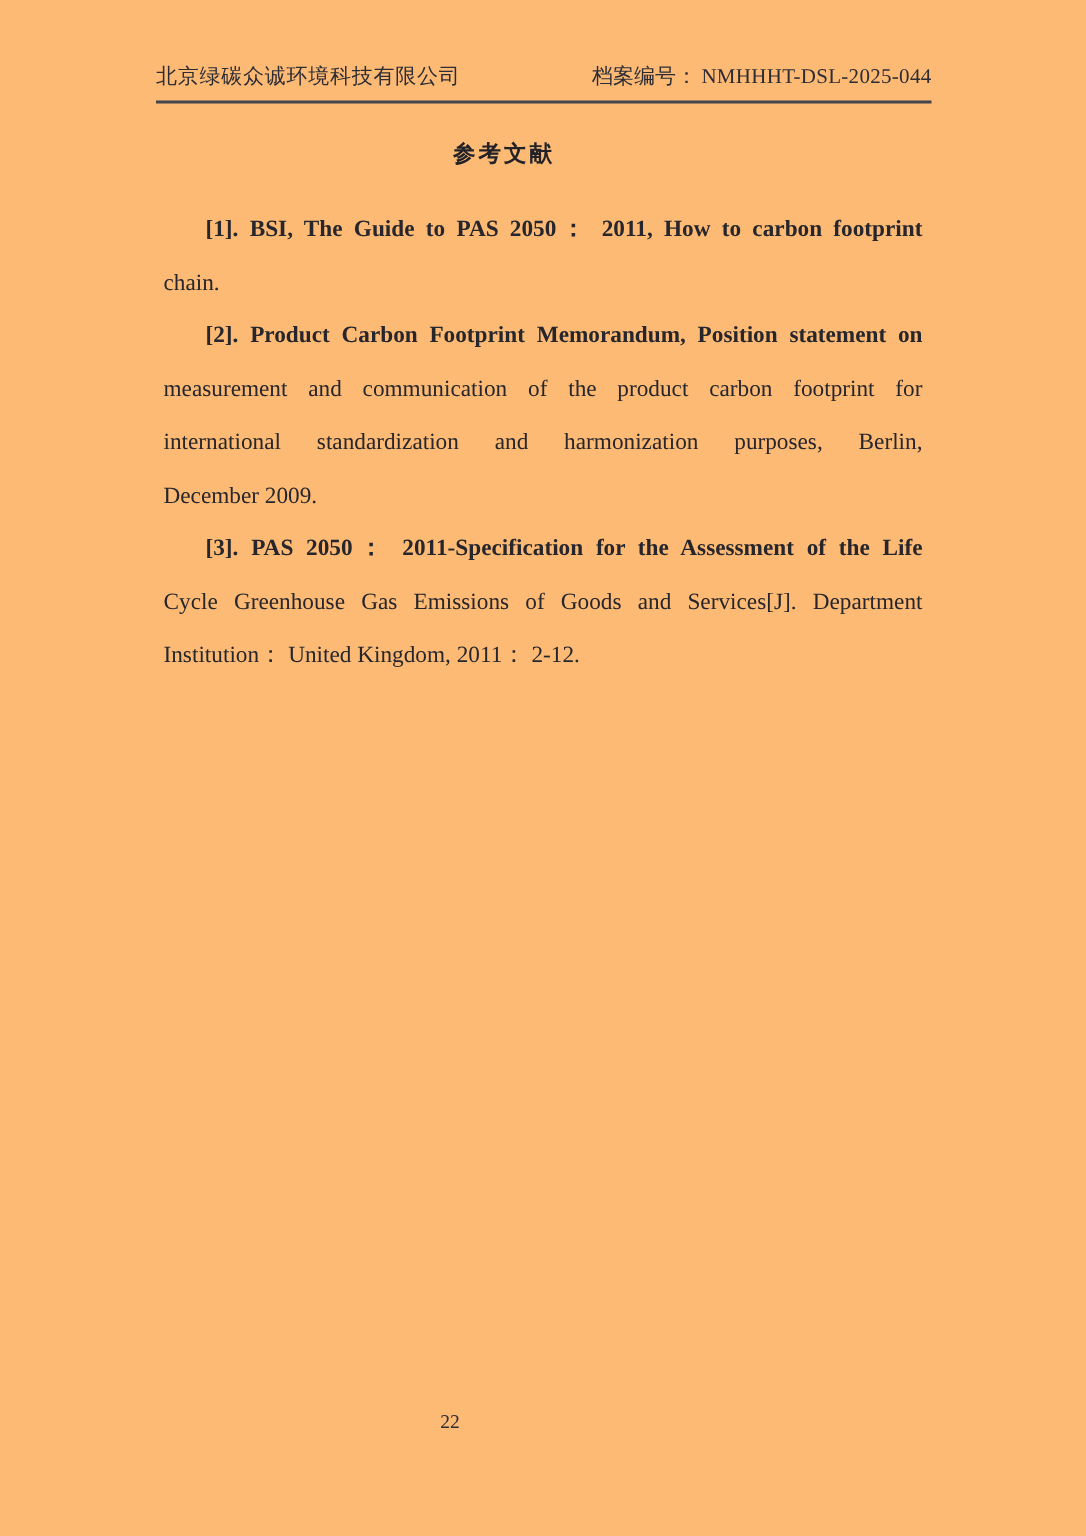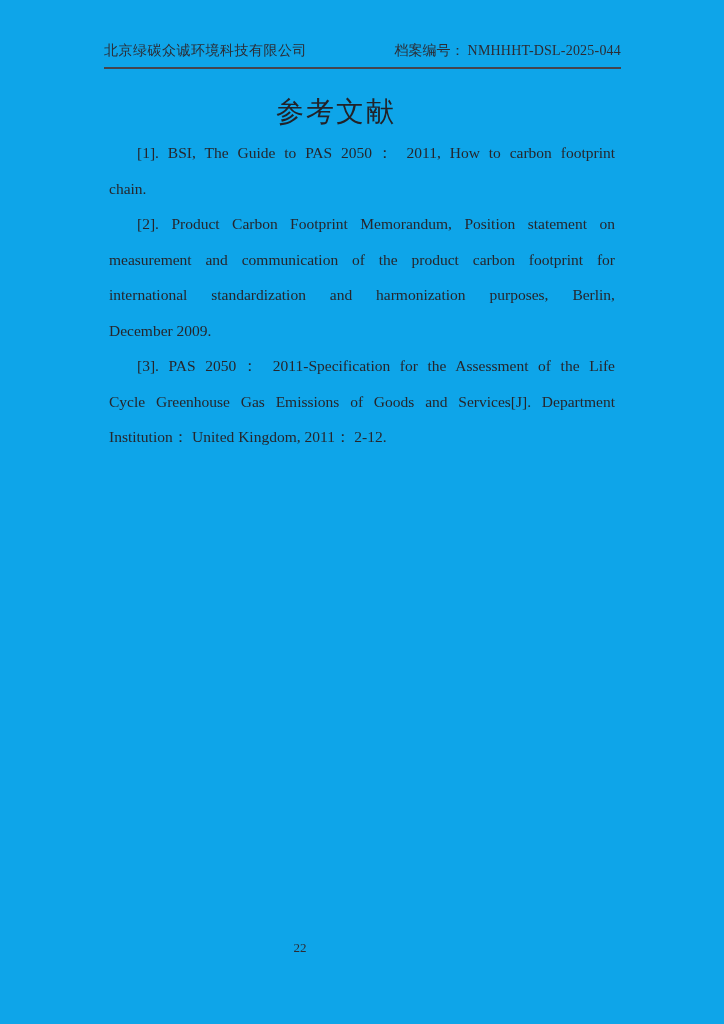--- a/index.html
+++ b/index.html
@@ -4,58 +4,58 @@
 <style>
   * { margin: 0; padding: 0; box-sizing: border-box; }
   html, body { background: #ffffff; }
   body {
     width: 724px; height: 1024px;
     position: relative;
     font-family: "Liberation Serif", "DejaVu Serif", serif;
     color: #26262c;
     overflow: hidden;
   }
-  .page { position: absolute; inset: 0; background: #0ea5e9; }
+  .page { position: absolute; inset: 0; background: #fdba74; }
 
   .header {
     position: absolute;
     left: 104px; top: 42px; width: 517px;
     display: flex; justify-content: space-between; align-items: flex-end;
     padding-bottom: 7px;
     border-bottom: 2px solid #45454d;
     font-size: 14px;
     color: #2c2c34;
   }
   .company { letter-spacing: 0.5px; }
   .docnum { white-space: nowrap; }
   .docnum-value { margin-left: 3px; letter-spacing: 0.2px; }
 
   .title {
     position: absolute;
     left: 0; top: 93px; width: 672px;
     text-align: center;
-    font-size: 28px;
-    font-weight: normal;
+    font-size: 15px;
+    font-weight: bold;
     letter-spacing: 2px;
     color: #222228;
   }
 
   .refs {
     position: absolute;
     left: 109px; top: 135px; width: 506px;
     font-size: 15.5px;
   }
   .line {
     height: 35.5px;
     line-height: 35.5px;
     white-space: nowrap;
     text-align: justify;
     text-align-last: justify;
   }
-  .line.first { text-indent: 28px; }
+  .line.first { text-indent: 28px; font-weight: bold; }
   .line.final { text-align: right; text-align-last: left; }
 
   .footer {
     position: absolute;
     left: 0; top: 940px; width: 600px;
     text-align: center;
     font-size: 13px;
     color: #2c2c34;
   }
 </style>

